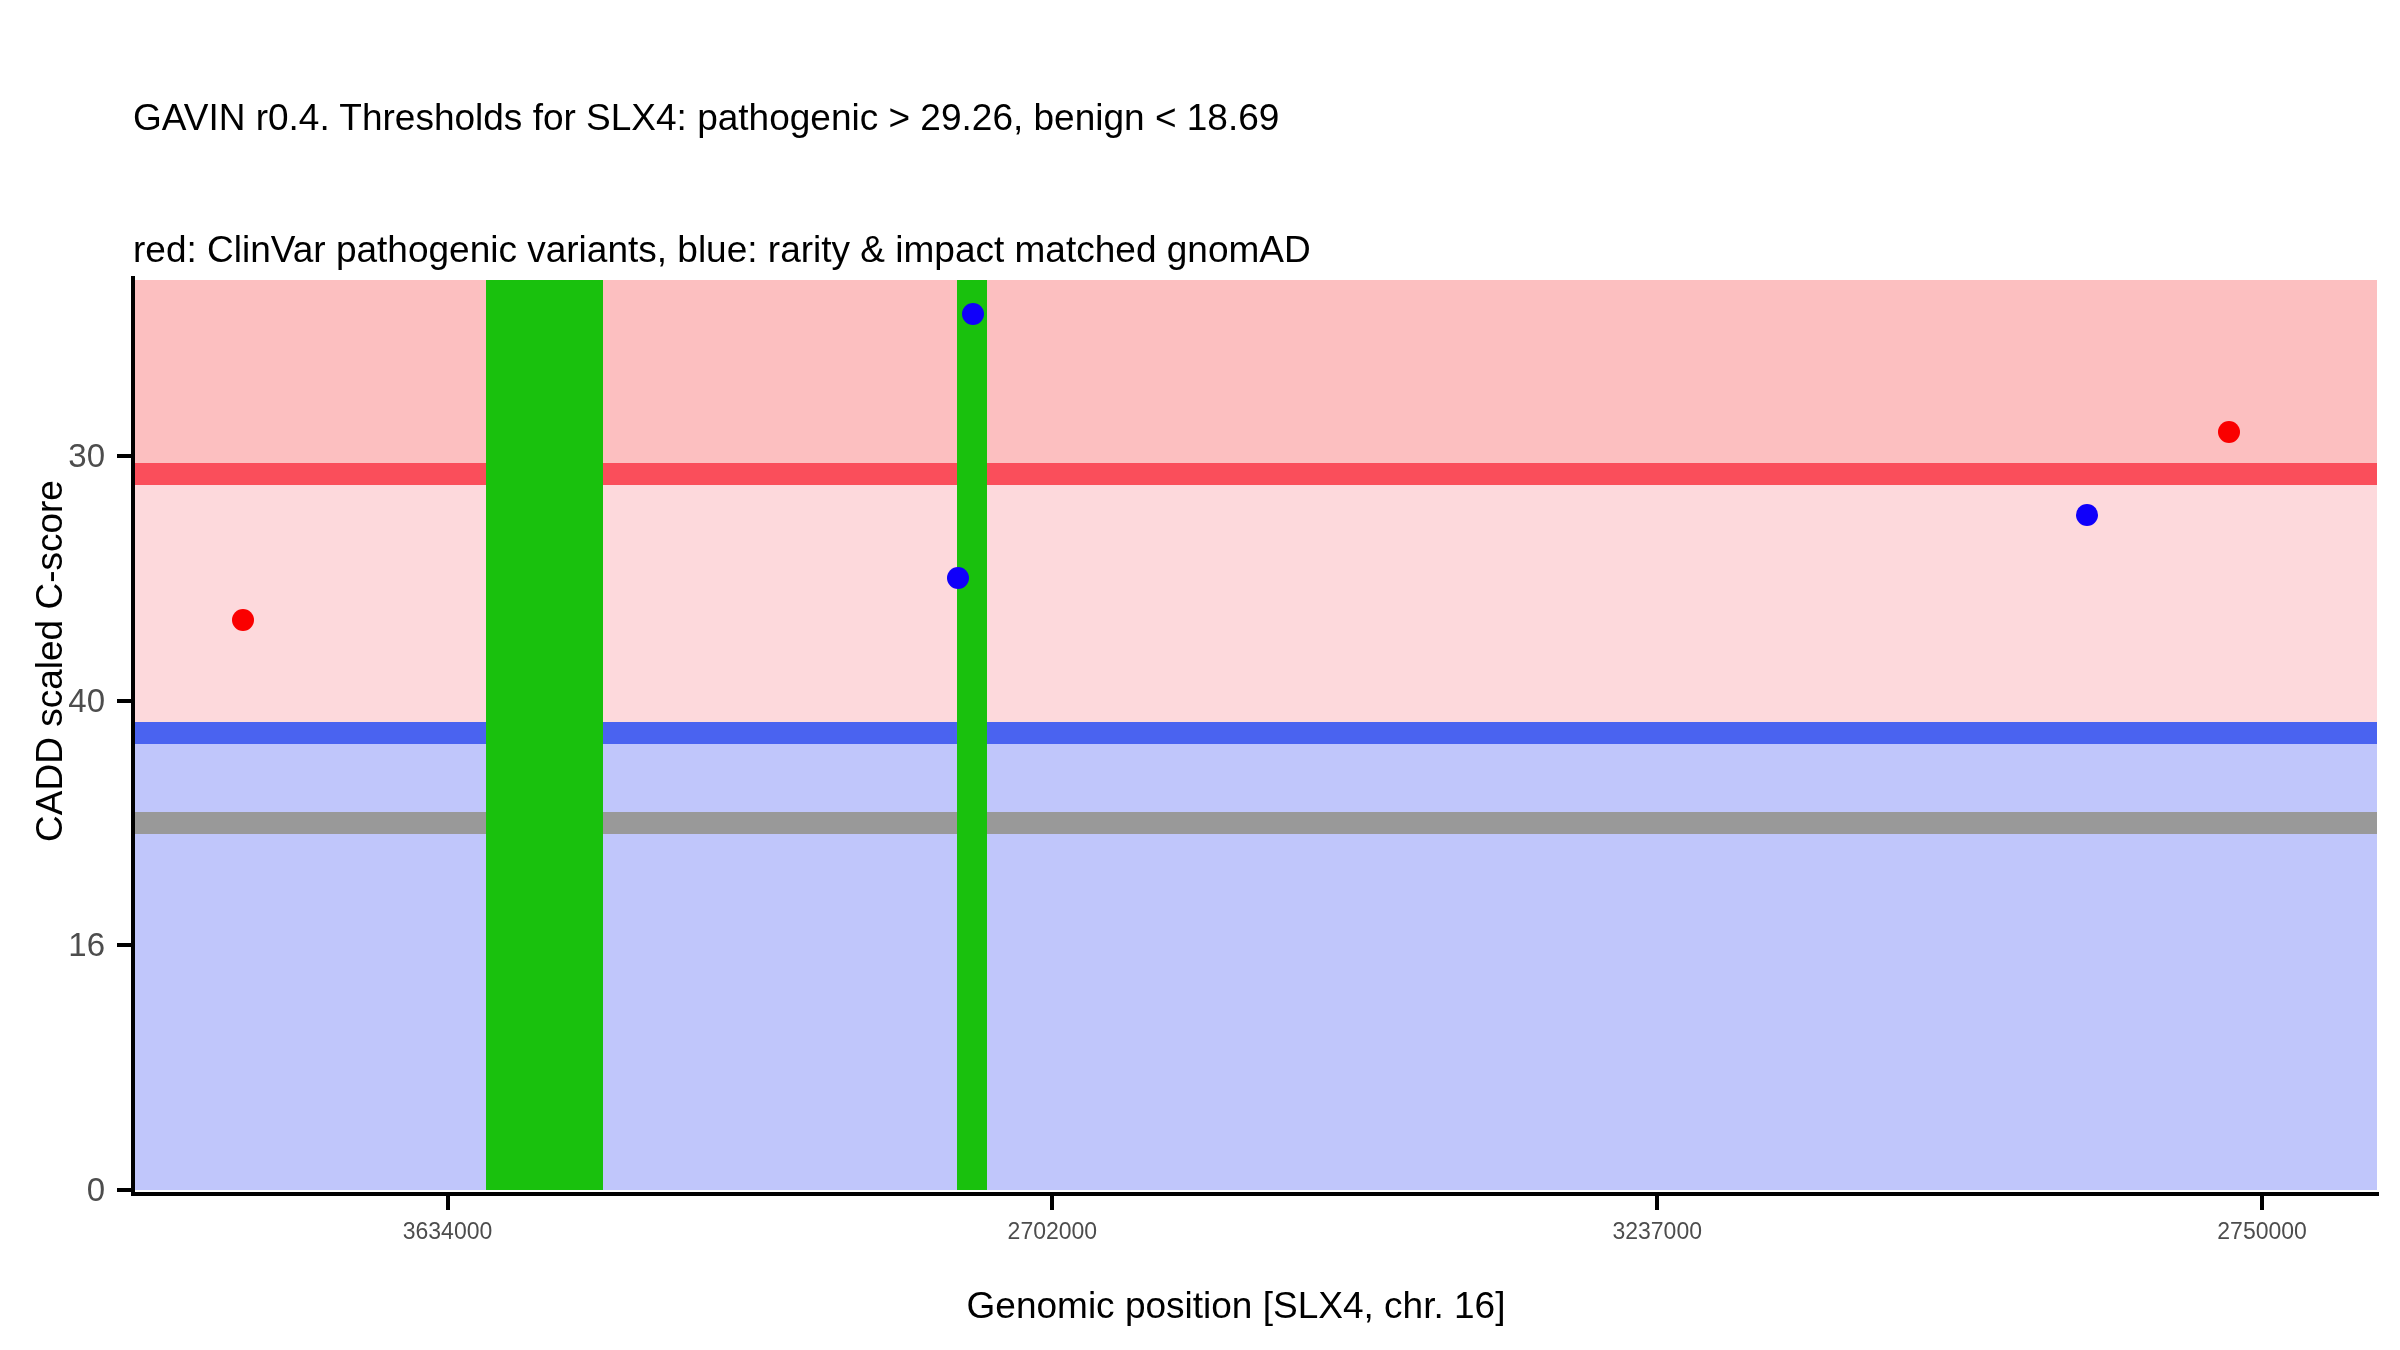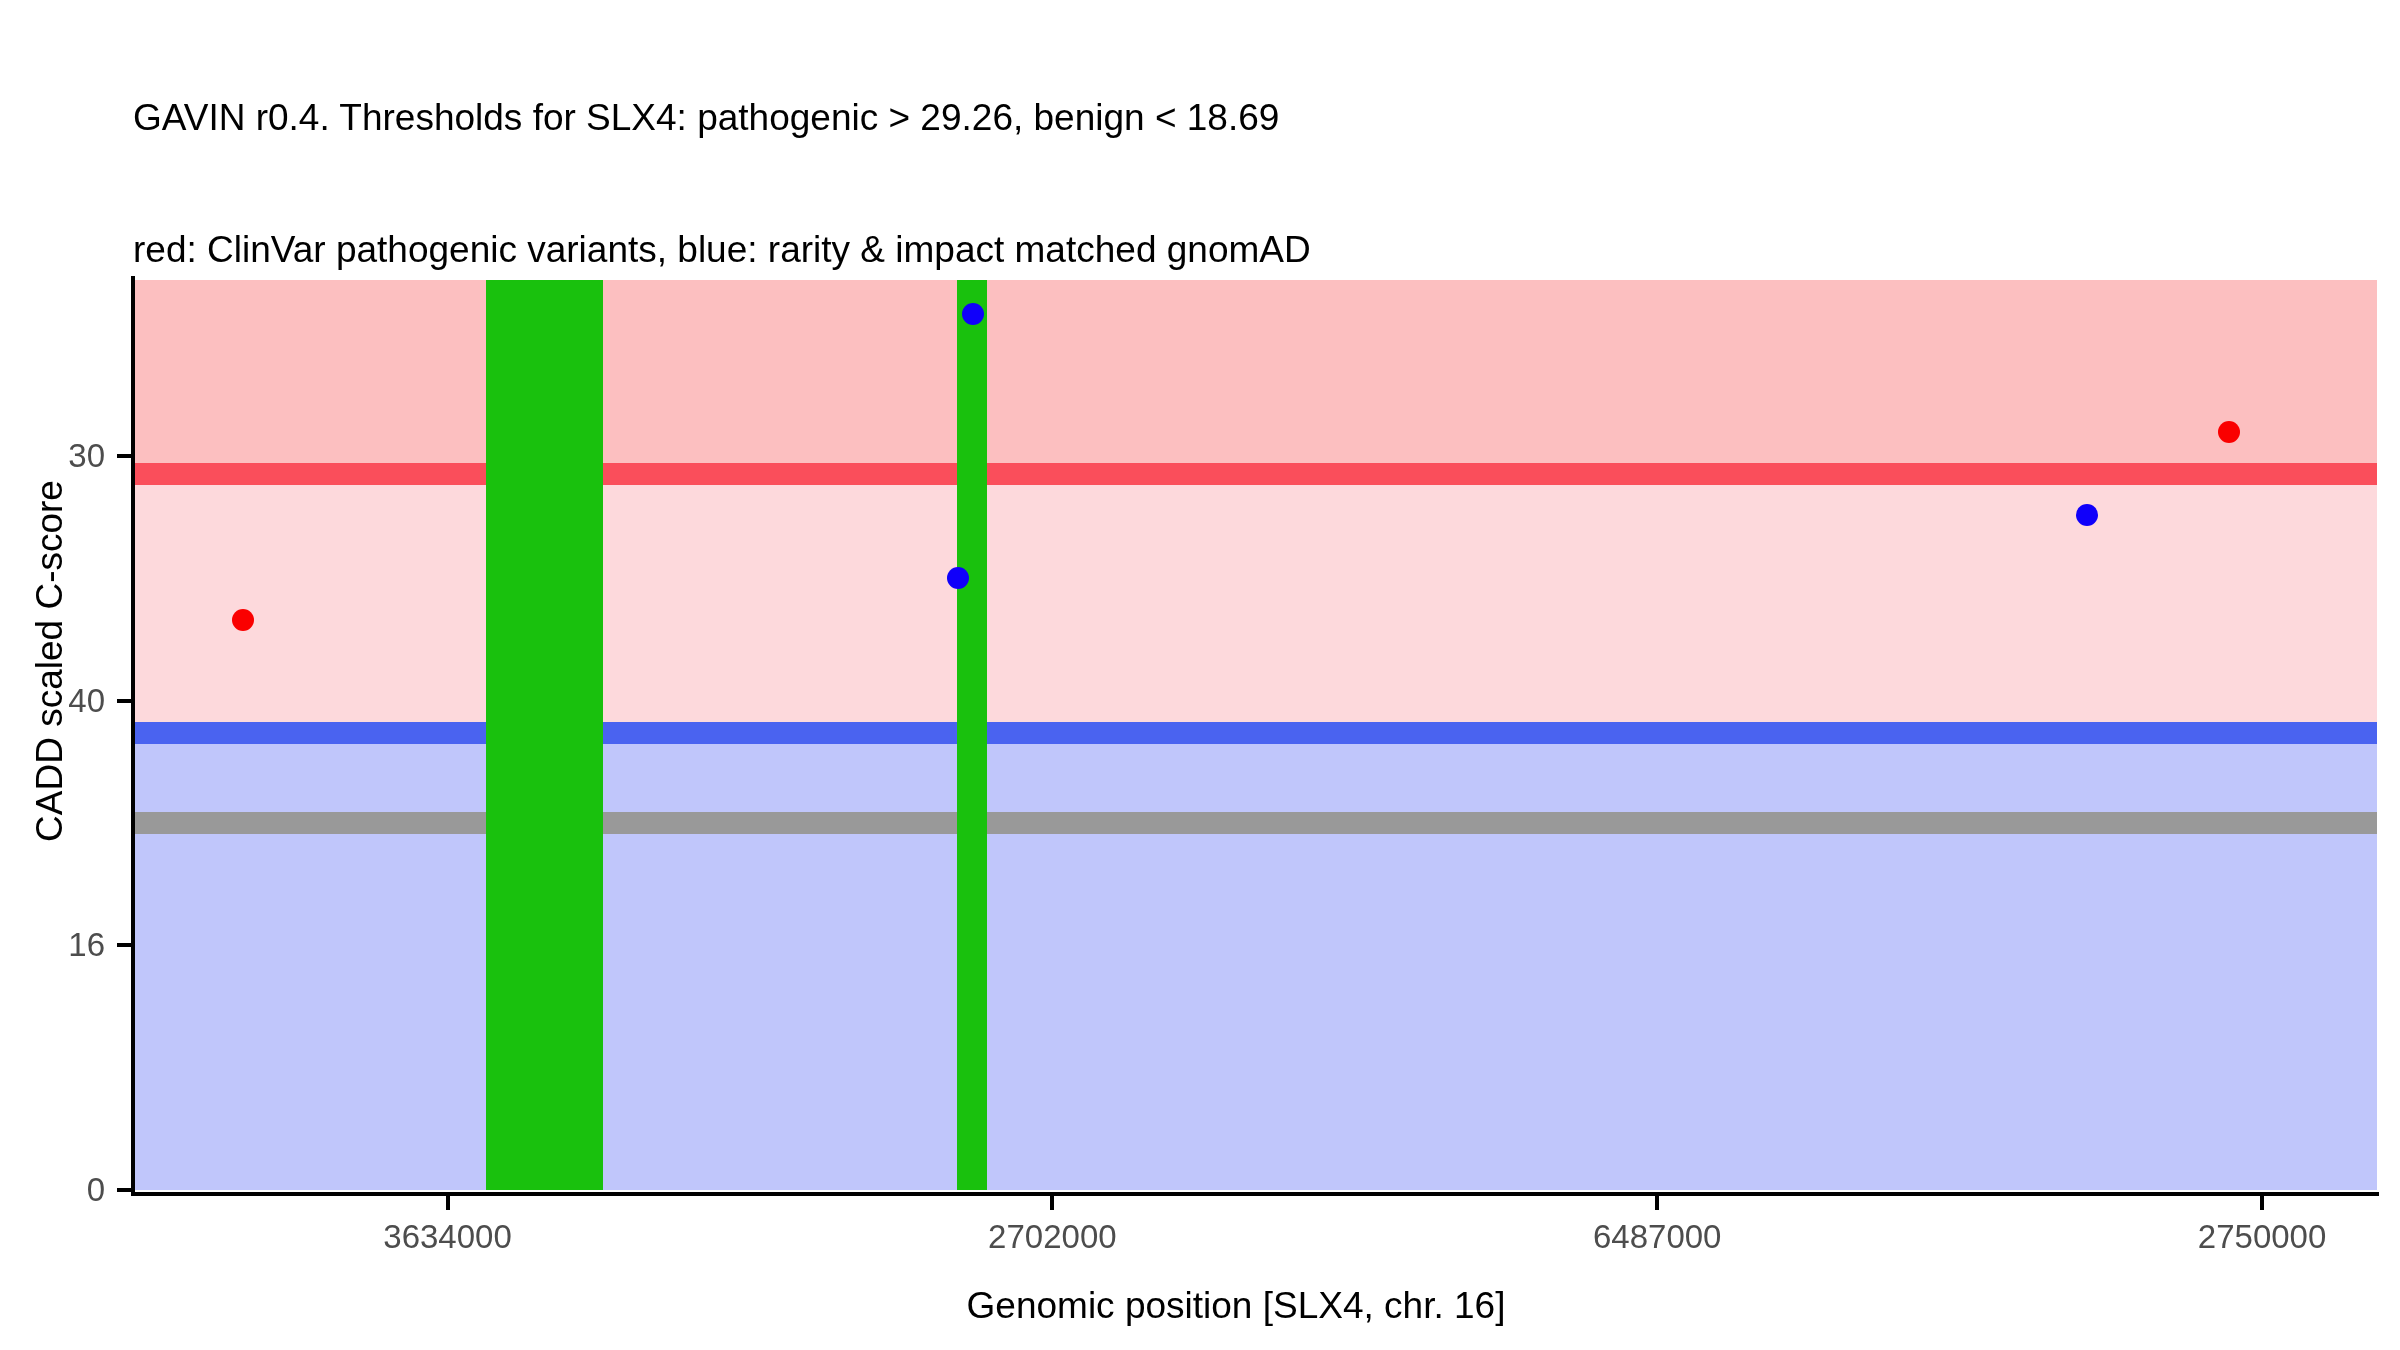--- a/index.html
+++ b/index.html
@@ -62,21 +62,21 @@
     right:2295px;
     text-align:right;
     font-size:33px;
     color:#4d4d4d;
     transform:translateY(-50%);
     white-space:nowrap;
   }
   .xtick-label{
     position:absolute;
     top:1218px;
-    font-size:33px;
+    font-size:23px;
     color:#4d4d4d;
     transform:translateX(-50%);
     white-space:nowrap;
   }
 
   .y-axis-title{
     position:absolute;
     left:-350px; top:640px;
     width:800px;
     text-align:center;
@@ -141,21 +141,21 @@
       <div class="ytick-label" style="top: 700.753px;">40</div>
       <div class="tick tick-y" style="top: 454.129px;"></div>
       <div class="ytick-label" style="top: 456.129px;">30</div>
     </div>
   <div id="xticks-layer">
       <div class="tick tick-x" style="left: 445.523px;"></div>
       <div class="xtick-label" style="left: 447.523px;">3634000</div>
       <div class="tick tick-x" style="left: 1050.37px;"></div>
       <div class="xtick-label" style="left: 1052.37px;">2702000</div>
       <div class="tick tick-x" style="left: 1655.23px;"></div>
-      <div class="xtick-label" style="left: 1657.23px;">6487000</div>
+      <div class="xtick-label" style="left: 1657.23px;">3237000</div>
       <div class="tick tick-x" style="left: 2260.08px;"></div>
       <div class="xtick-label" style="left: 2262.08px;">2750000</div>
     </div>
 
   <div class="y-axis-title">CADD scaled C-score</div>
   <div class="x-axis-title">Genomic position [SLX4, chr. 16]</div>
 
 </div>
 
 </body></html>

